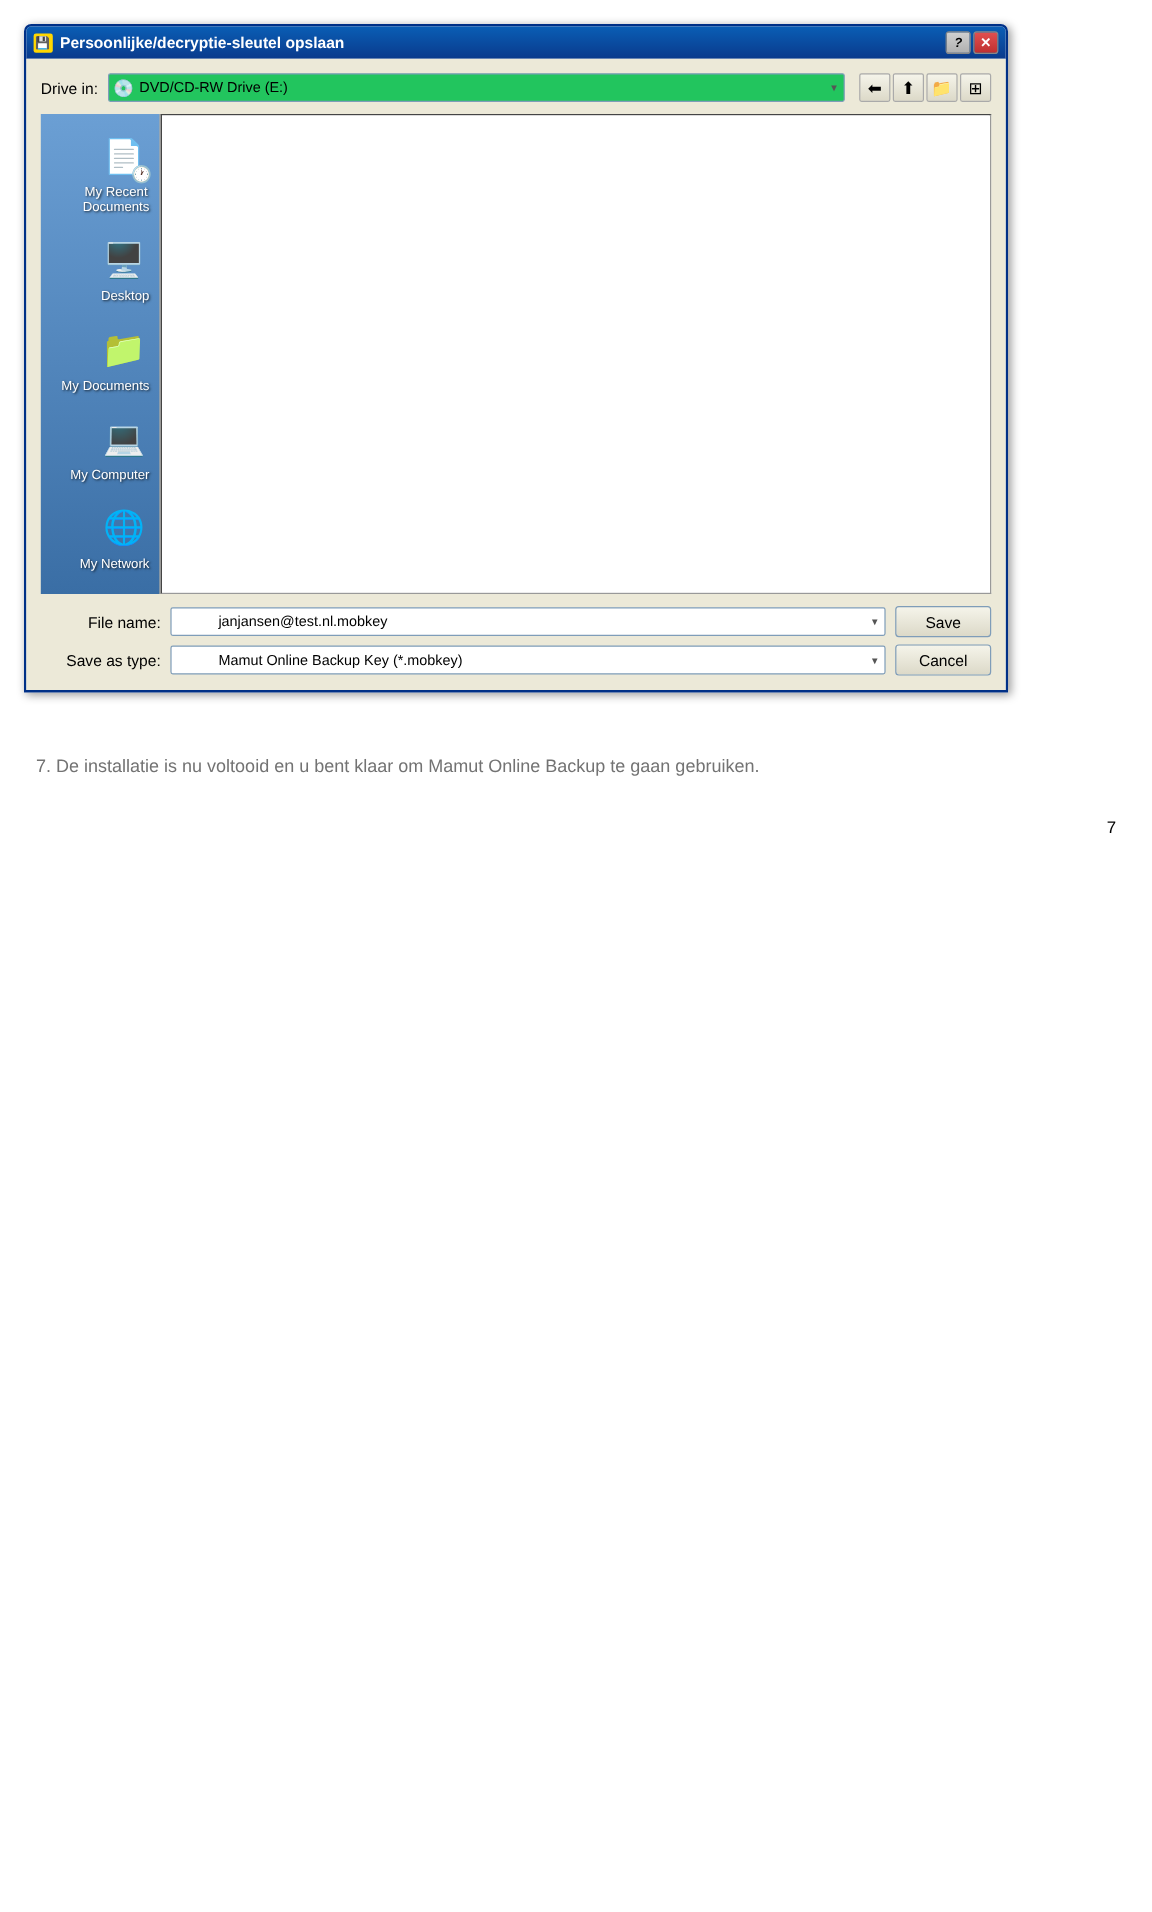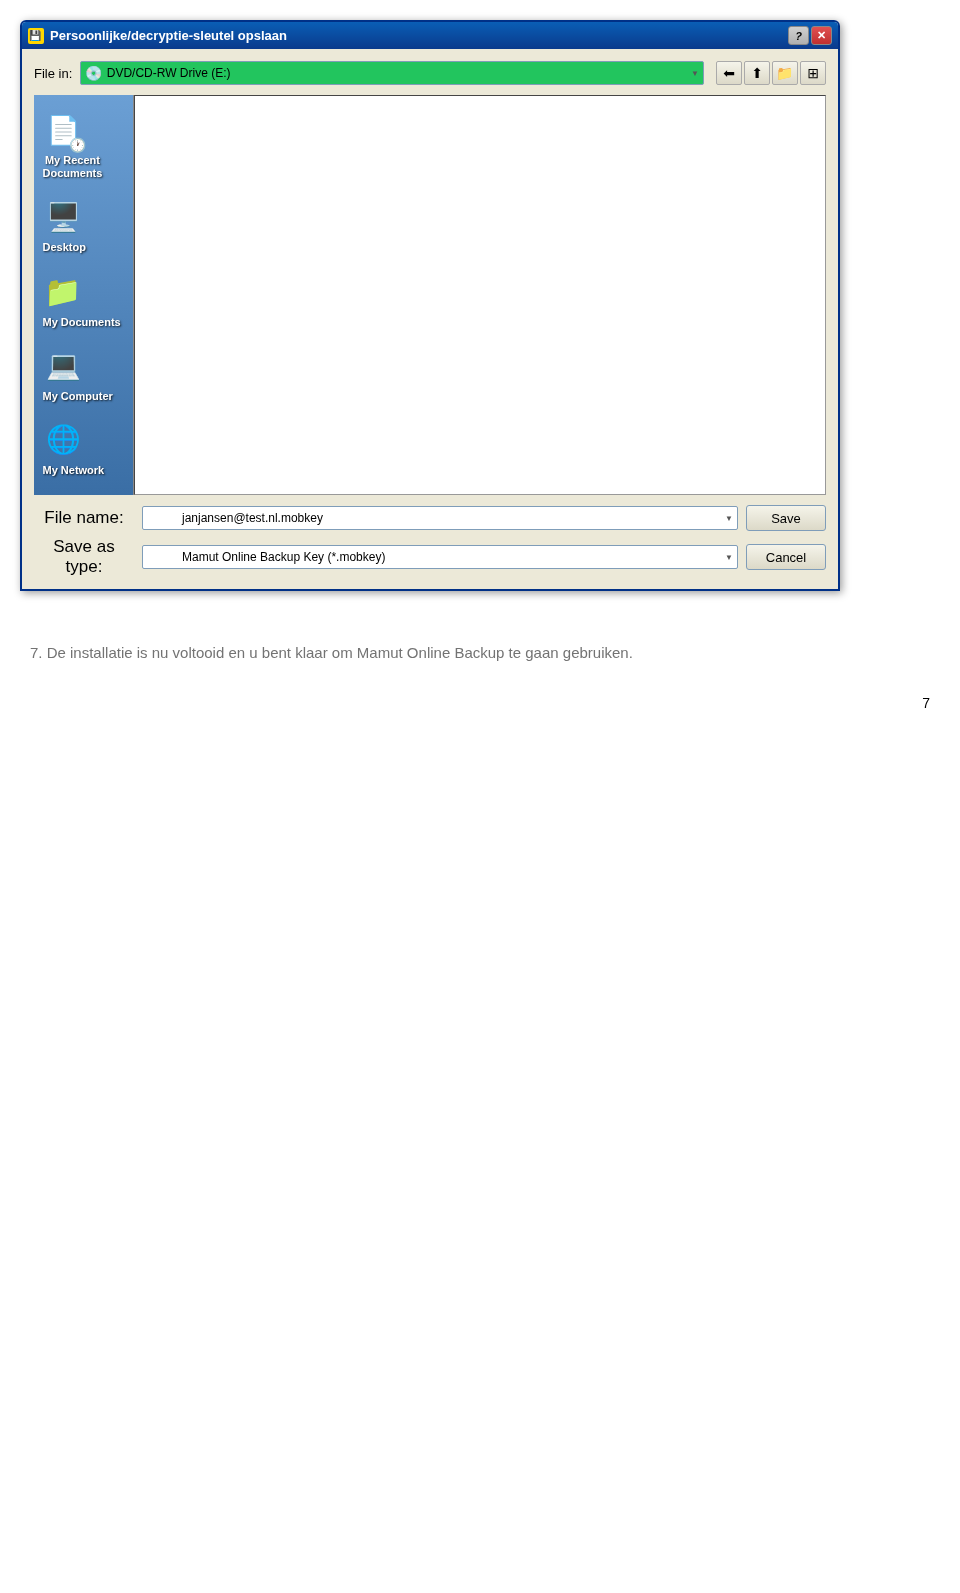--- a/index.html
+++ b/index.html
@@ -160,27 +160,26 @@
       flex-direction: column;
       align-items: center;
       padding: 8px 0;
       gap: 4px;
       min-height: 400px;
     }
 
     .nav-item {
       display: flex;
       flex-direction: column;
-      align-items: flex-start;
+      align-items: flex-end;
       padding: 6px 4px;
       cursor: pointer;
       width: 90px;
       border-radius: 4px;
       text-align: center;
-      font-weight: bold;
     }
 
     .nav-item-icon {
       width: 42px;
       height: 42px;
       margin-bottom: 3px;
       display: flex;
       align-items: center;
       justify-content: center;
       font-size: 32px;
@@ -212,22 +211,22 @@
     }
 
     .form-row {
       display: flex;
       align-items: center;
       gap: 8px;
     }
 
     .form-label {
       width: 100px;
-      text-align: center;
-      font-size: 17px;
+      text-align: right;
+      font-size: 13px;
     }
 
     .form-input-wrapper {
       flex: 1;
       display: flex;
       align-items: center;
       background: #fff;
       border: 1px solid #7f9db9;
       border-radius: 2px;
       height: 24px;
@@ -327,21 +326,21 @@
       </div>
       <div class="titlebar-buttons">
         <div class="titlebar-btn help-btn">?</div>
         <div class="titlebar-btn close-btn">✕</div>
       </div>
     </div>
 
     <div class="dialog-body">
 
       <div class="save-in-row">
-        <span class="save-in-label">File in:</span>
+        <span class="save-in-label">Drive in:</span>
         <div class="save-in-dropdown">
           <span class="save-in-dropdown-icon dvd-icon"></span>
           <span class="save-in-dropdown-text">DVD/CD-RW Drive (E:)</span>
           <span class="dropdown-arrow">▼</span>
         </div>
         <div class="toolbar-buttons">
           <div class="toolbar-btn">⬅</div>
           <div class="toolbar-btn">⬆</div>
           <div class="toolbar-btn">📁</div>
           <div class="toolbar-btn">⊞</div>

